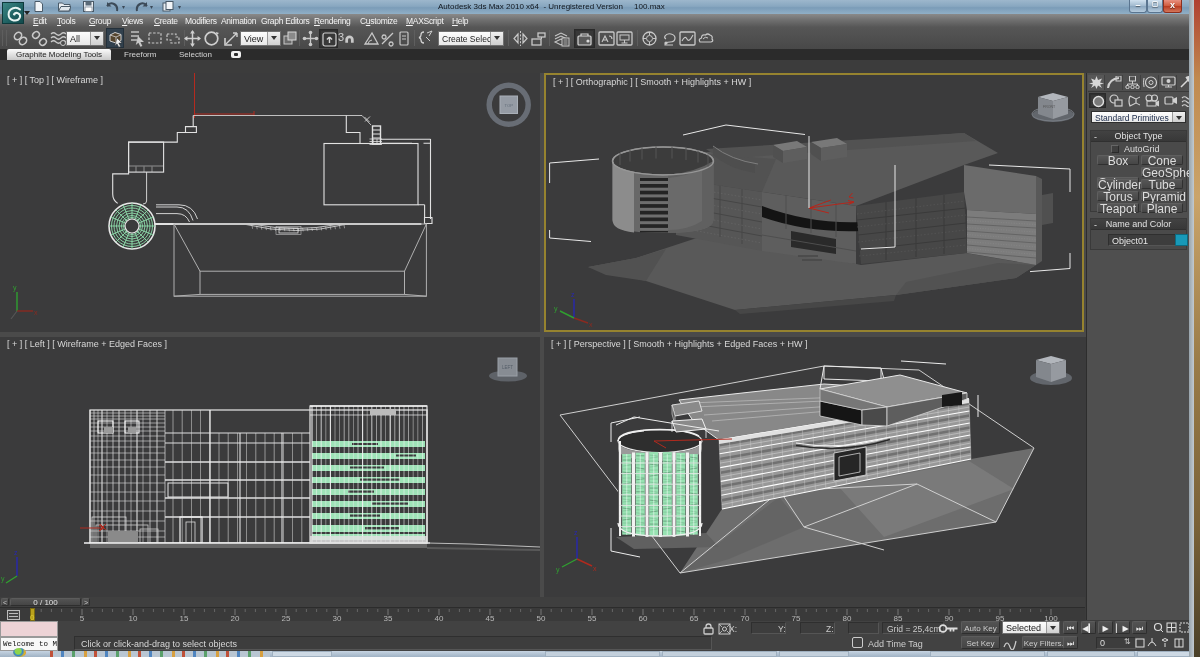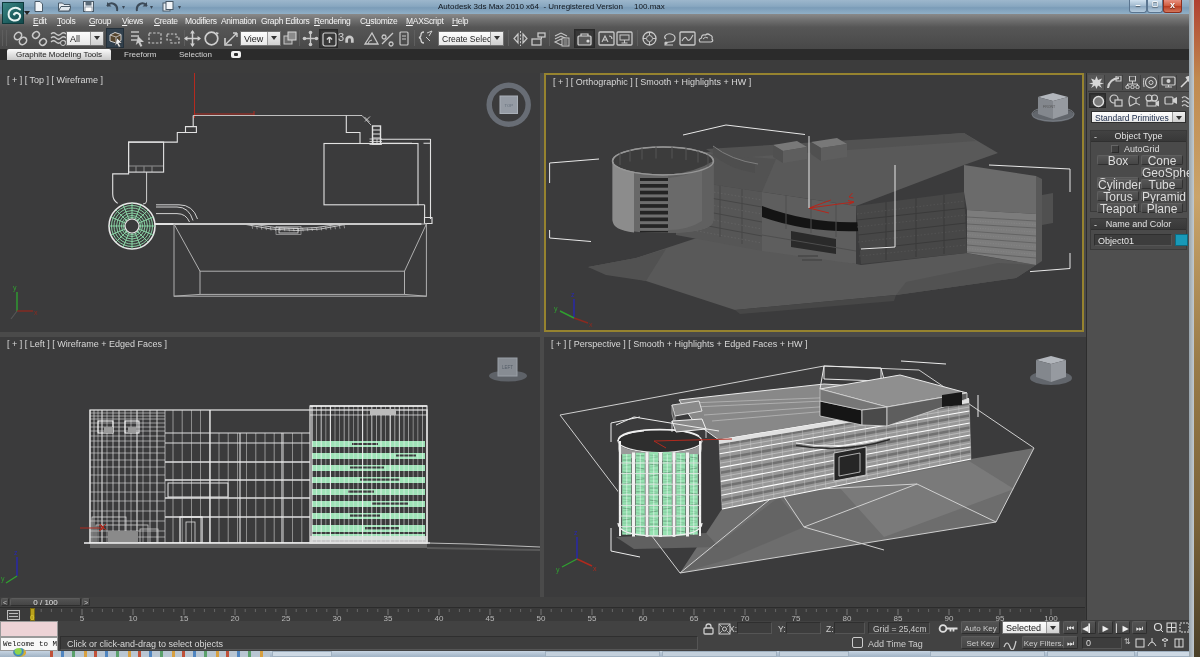--- a/index.html
+++ b/index.html
@@ -47,21 +47,21 @@
 #cmdpanel{position:absolute;left:1086px;top:73px;width:103px;height:547px;background:#4f4f4f;border-left:1px solid #2d2d2d;}
 .ptab{position:absolute;top:2px;width:17px;height:15px;border-right:1px solid #404040;}
 .rollout{position:absolute;left:3px;width:97px;background:#4a4a4a;border:1px solid #3a3a3a;}
 .rhead{height:11px;background:linear-gradient(180deg,#424242,#383838);border-bottom:1px solid #303030;color:#e2e2e2;font-size:9px;text-align:center;position:relative;}
 .rhead i{position:absolute;left:3px;top:1px;font-style:normal;}
 .pbtn{position:absolute;width:42px;height:10px;background:linear-gradient(180deg,#565656,#464646);border:1px solid #5f5f5f;border-bottom-color:#303030;border-right-color:#303030;color:#ddd;font-size:12px;text-align:center;line-height:10px;border-radius:2px;}
 
 #timeslider{position:absolute;left:0;top:597px;width:1085px;height:10px;background:#3f3f3f;}
 #trackbar{position:absolute;left:0;top:607px;width:1085px;height:14px;background:#3a3a3a;border-top:1px solid #2c2c2c;}
 #statusbar{position:absolute;left:0;top:621px;width:1190px;height:30px;background:#424242;}
-.sunken{background:#3d3d3d;border:1px solid #2f2f2f;border-bottom-color:#555;border-right-color:#555;}
+.sunken{background:#3d3d3d;border:1px solid #2f2f2f;border-bottom-color:#555;border-right-color:#555;margin-left:14px;}
 #taskbar{position:absolute;left:0;top:651px;width:1200px;height:6px;background:linear-gradient(180deg,#c6d4e2,#9fb2c4);}
 .sbtn{background:linear-gradient(180deg,#535353,#454545);border:1px solid #5c5c5c;border-bottom-color:#2e2e2e;border-right-color:#2e2e2e;color:#ccc;border-radius:2px;}
 </style></head>
 <body>
 <div id="app">
 
   <div id="titlebar"></div>
   <div id="winbtns">
     <div class="wbtn" style="left:10px;width:18px;">
         <span>–</span>

